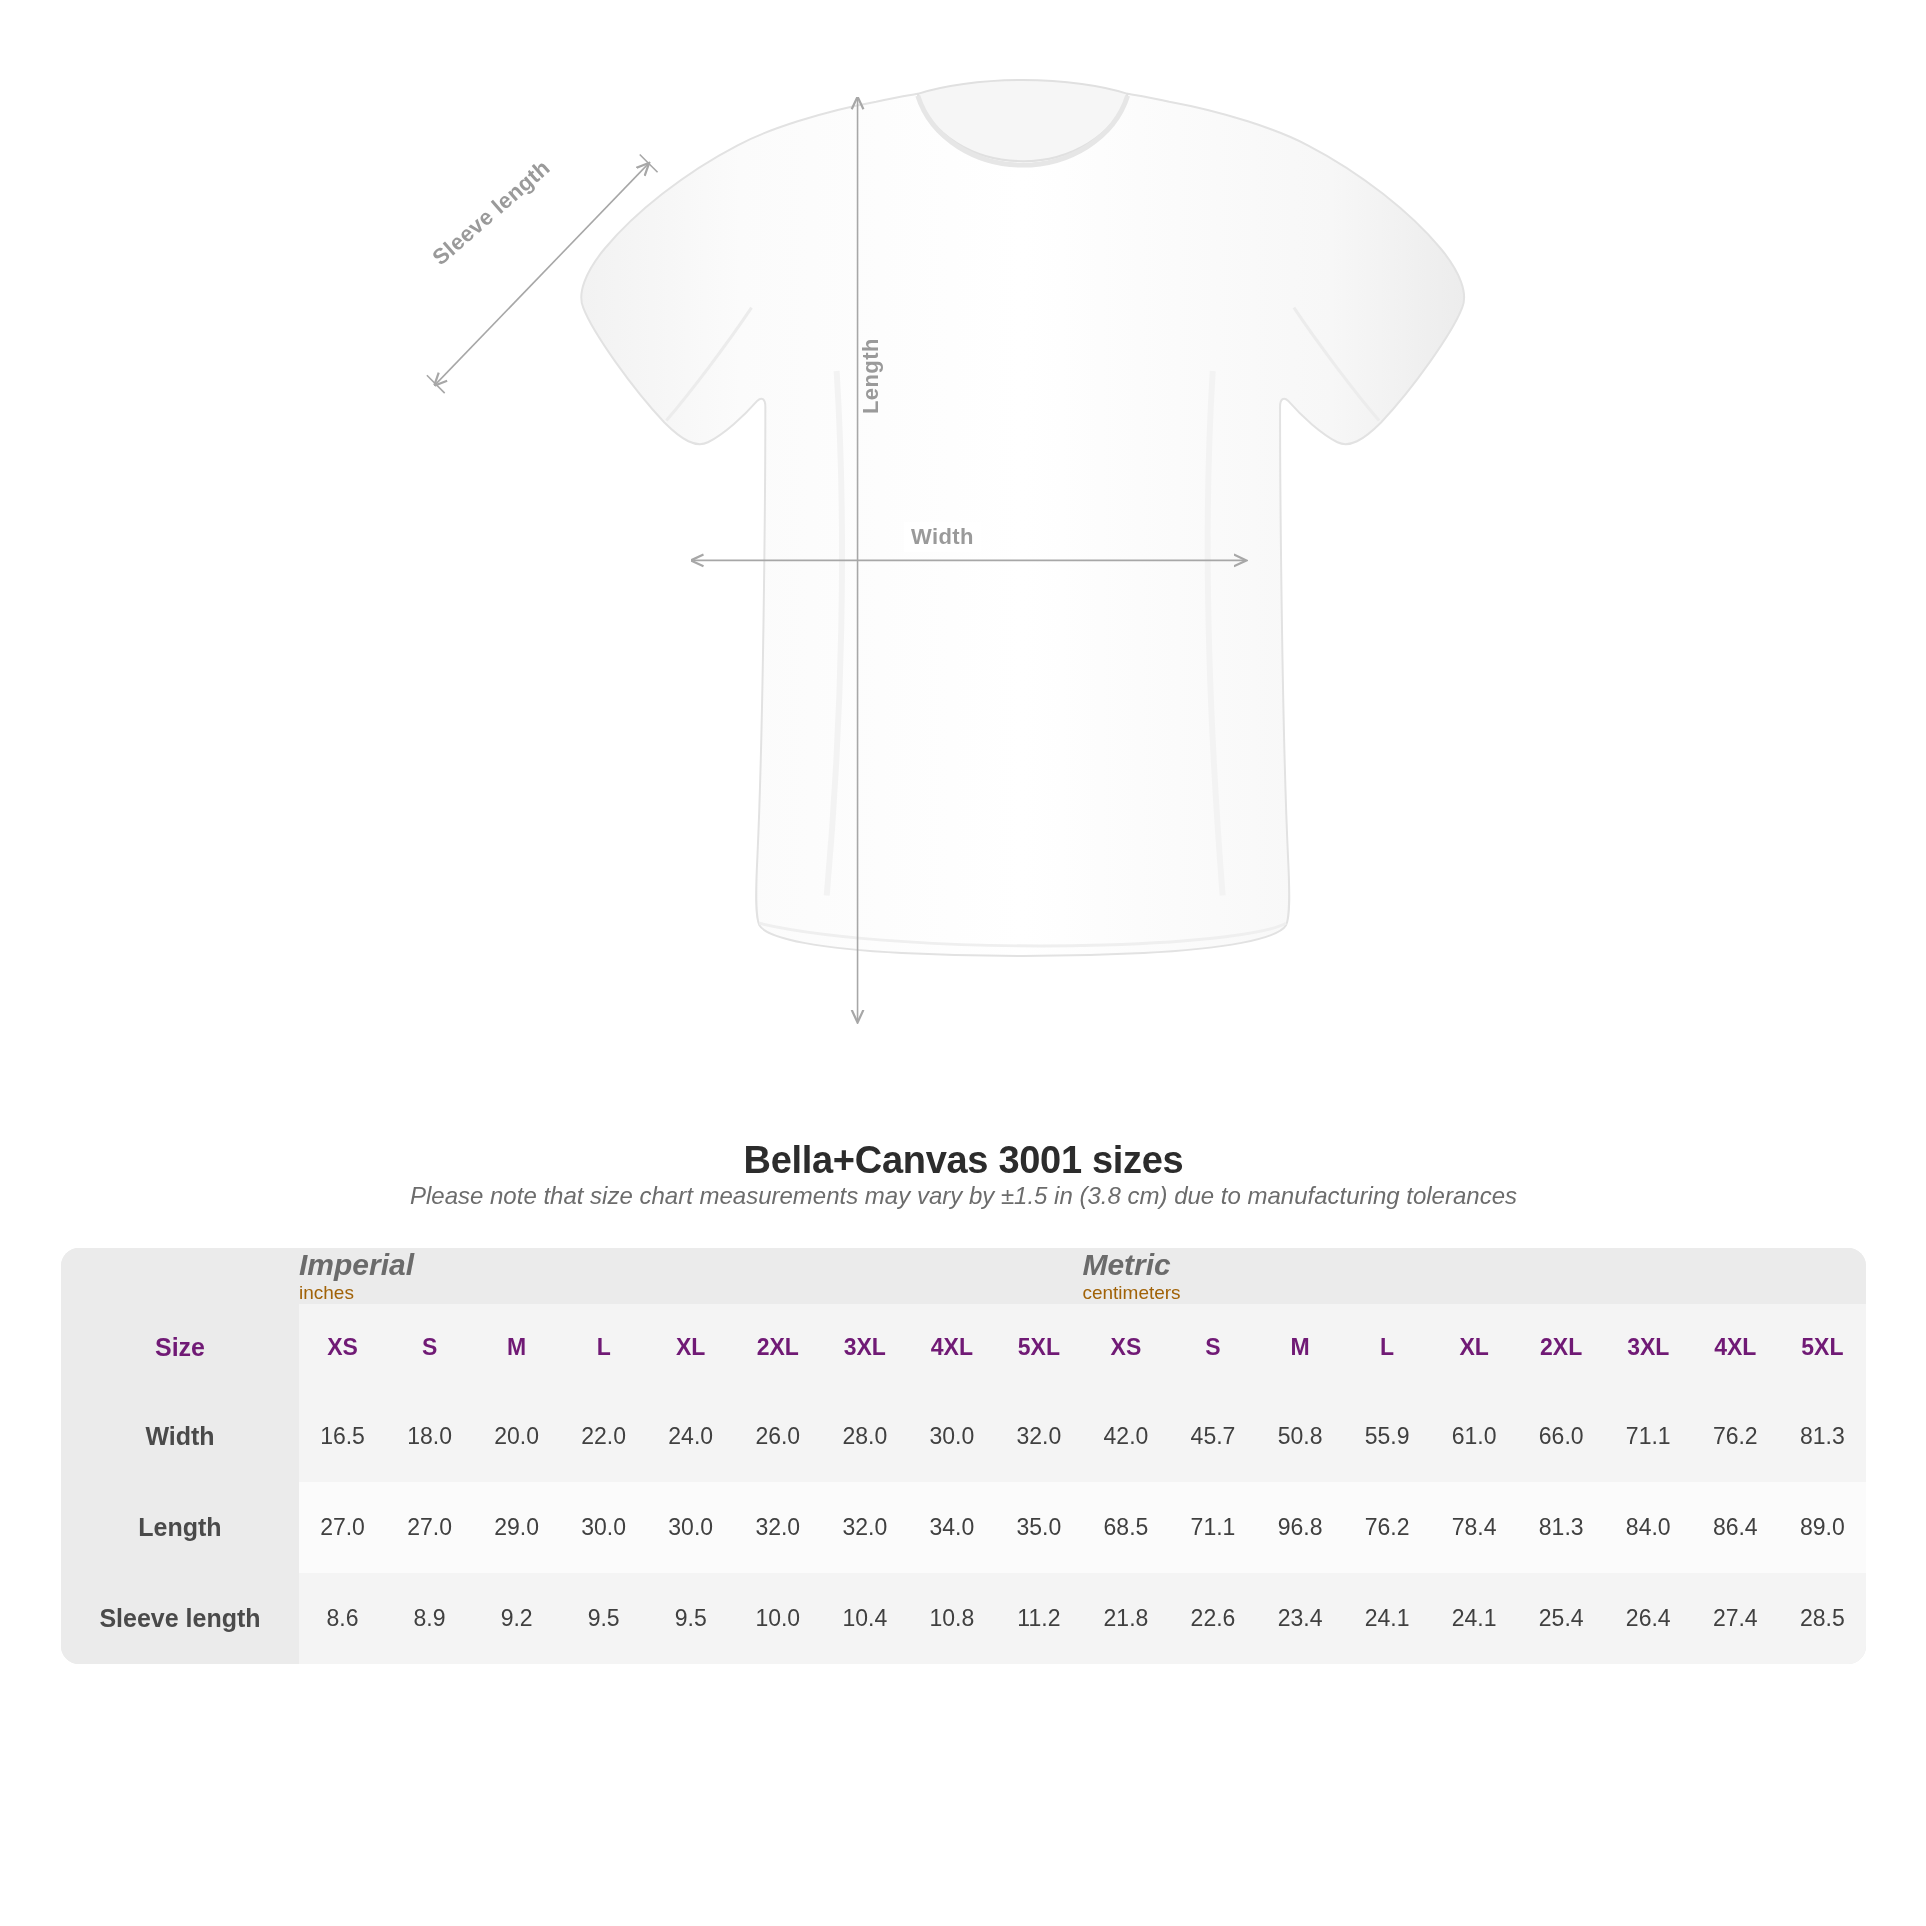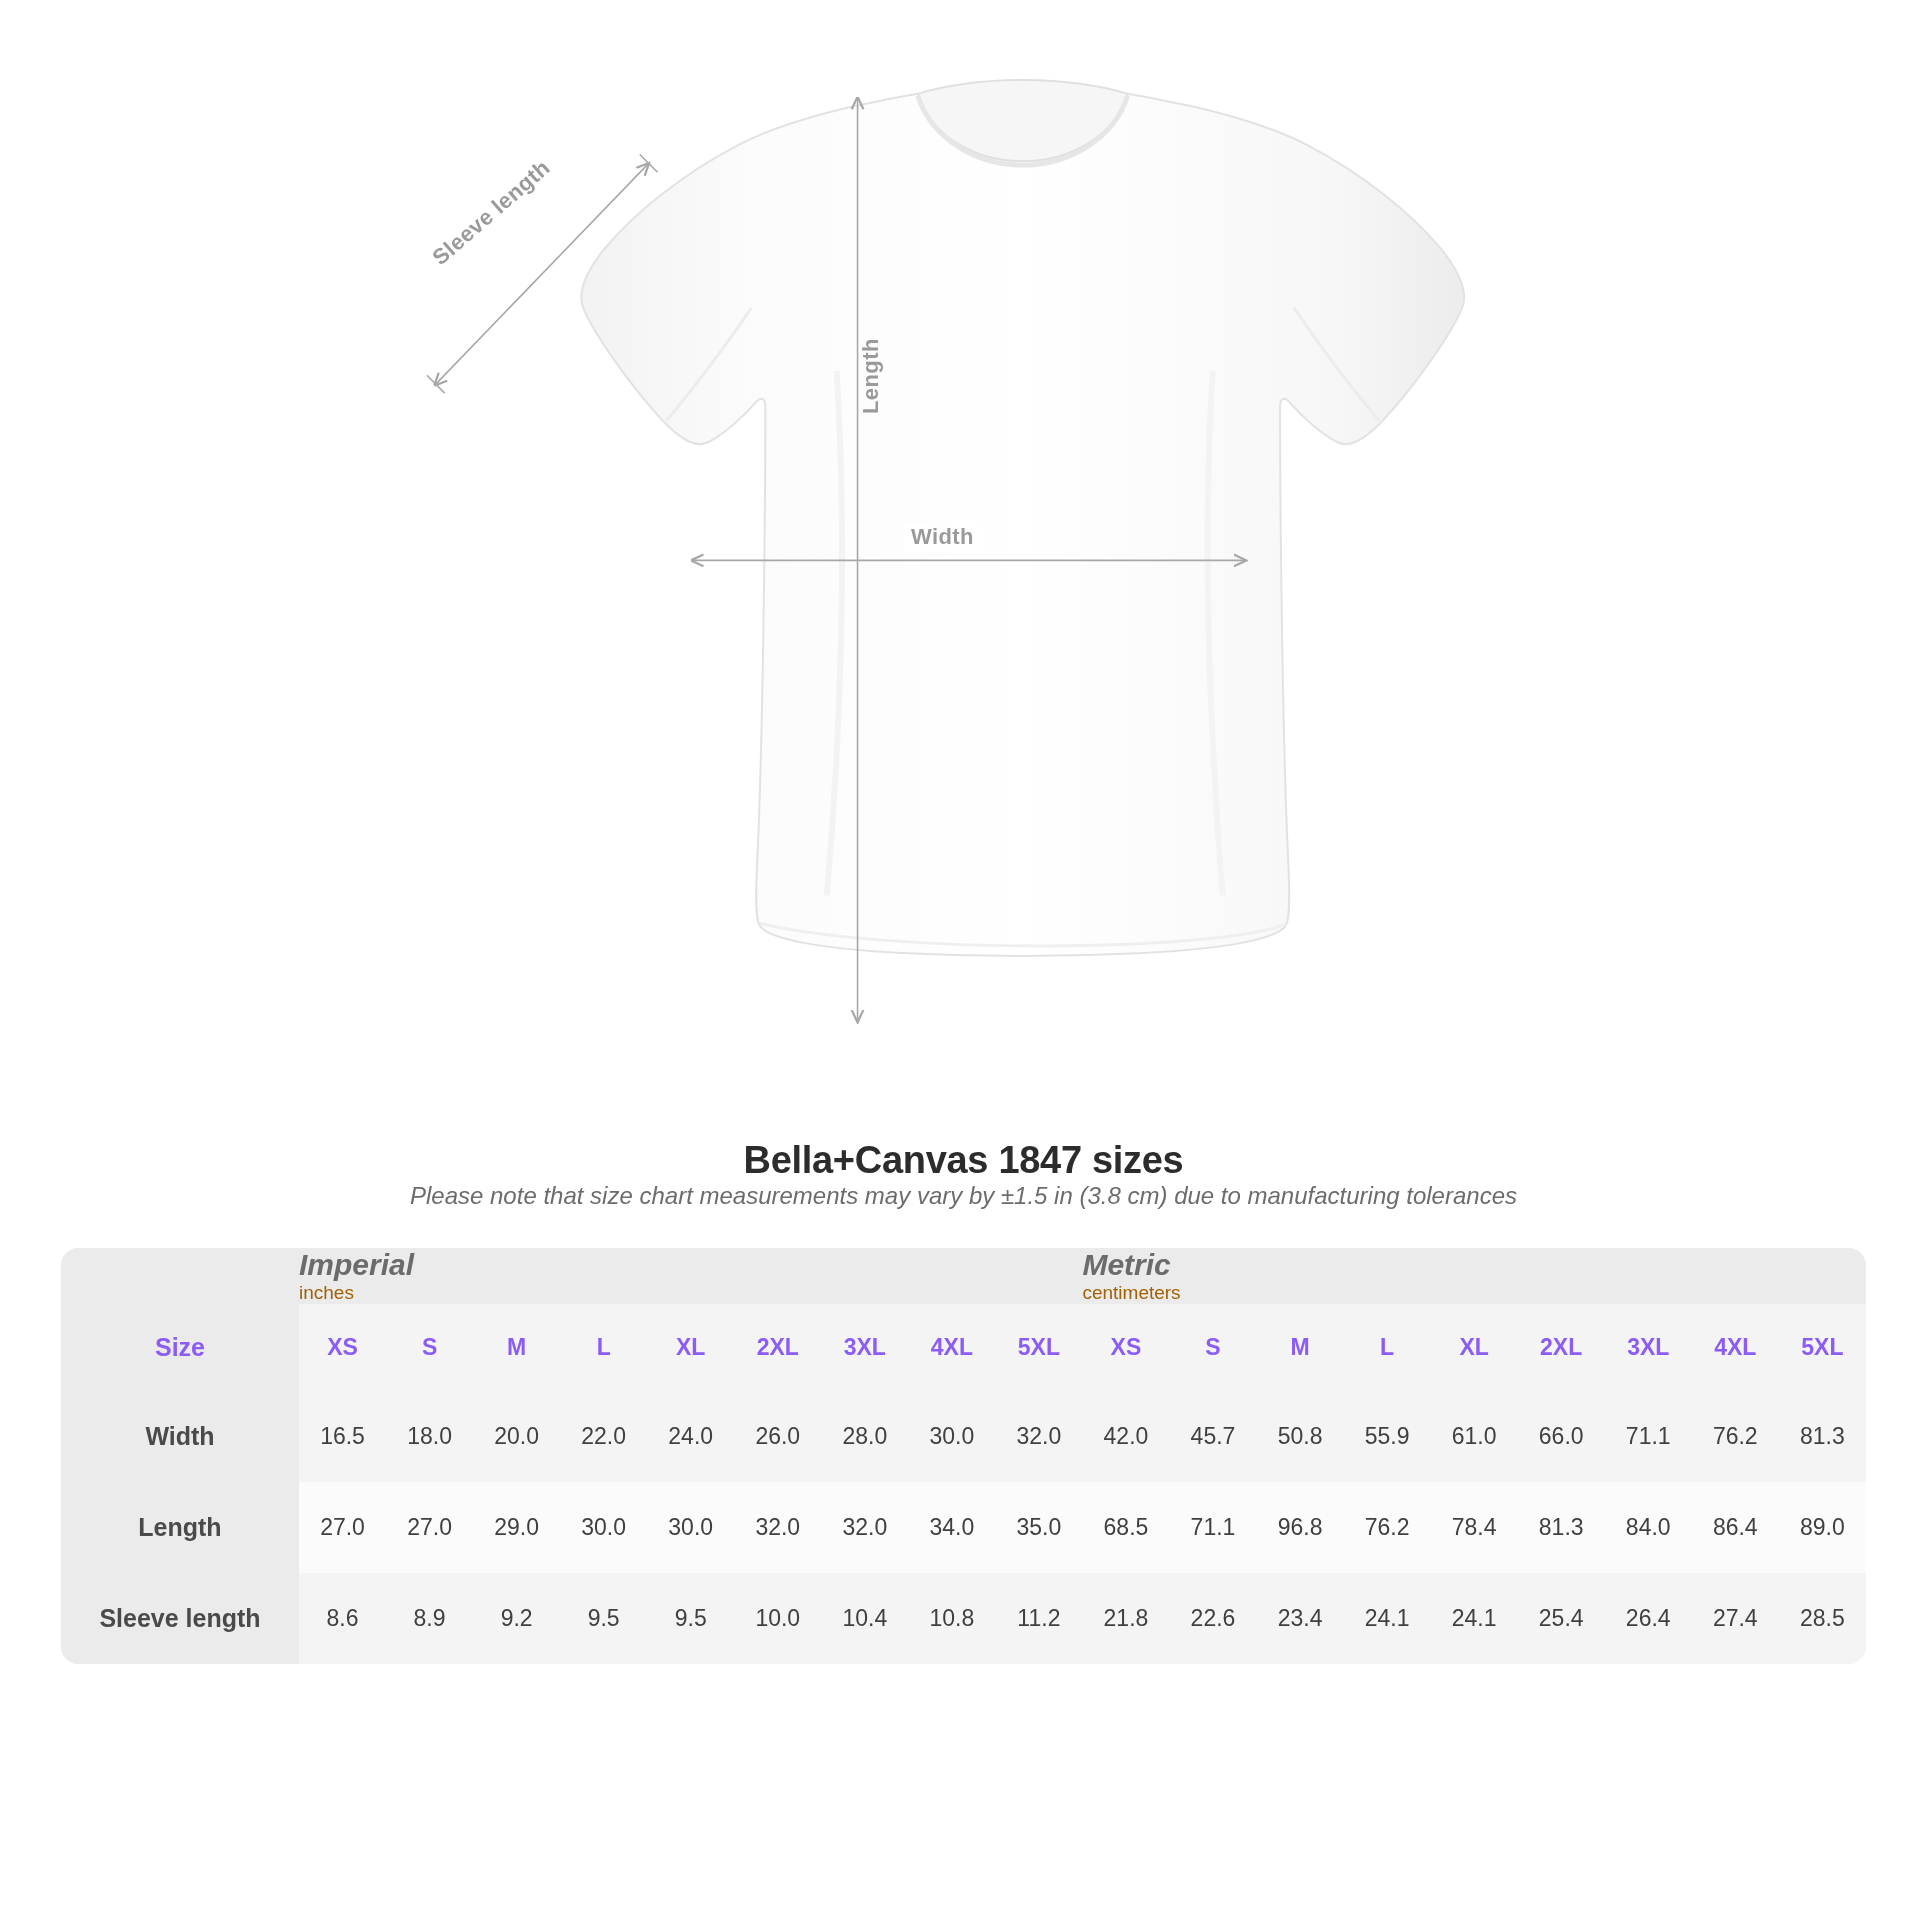--- a/index.html
+++ b/index.html
@@ -111,21 +111,21 @@
   .unit-sub {
     font-size: 19px;
     color: #a16207;
     margin-top: 0;
   }
   .hdr-row td {
     background: #f4f4f4;
     text-align: center;
     font-size: 23px;
     font-weight: bold;
-    color: #8b5cf6;
+    color: #701a75;
     height: 87px;
     border-right: 2px solid #ffffff;
     border-bottom: 2px solid #ffffff;
   }
   .hdr-row td.rowlabel {
     background: #ebebeb;
     font-size: 25px;
   }
   .data-row td {
     text-align: center;
@@ -227,21 +227,21 @@
 
       <line x1="700" y1="566" x2="1258" y2="566" stroke="#a7a7a7" stroke-width="1.6" marker-start="url(#arrHeadStart)" marker-end="url(#arrHead)"></line>
     </svg>
 
     <div class="dim-label label-sleeve">Sleeve length</div>
     <div class="dim-label label-length">Length</div>
     <div class="dim-label label-width label-bg">Width</div>
   </div>
 
   <div class="title-block">
-    <h1 class="chart-title">Bella+Canvas 1847 sizes</h1>
+    <h1 class="chart-title">Bella+Canvas 3001 sizes</h1>
     <div class="chart-note">Please note that size chart measurements may vary by ±1.5 in (3.8 cm) due to manufacturing tolerances</div>
   </div>
 
   <div class="table-wrap">
     <table class="size-table">
       <colgroup>
         <col style="width:238px">
         <col span="18">
       </colgroup>
       <tbody>

